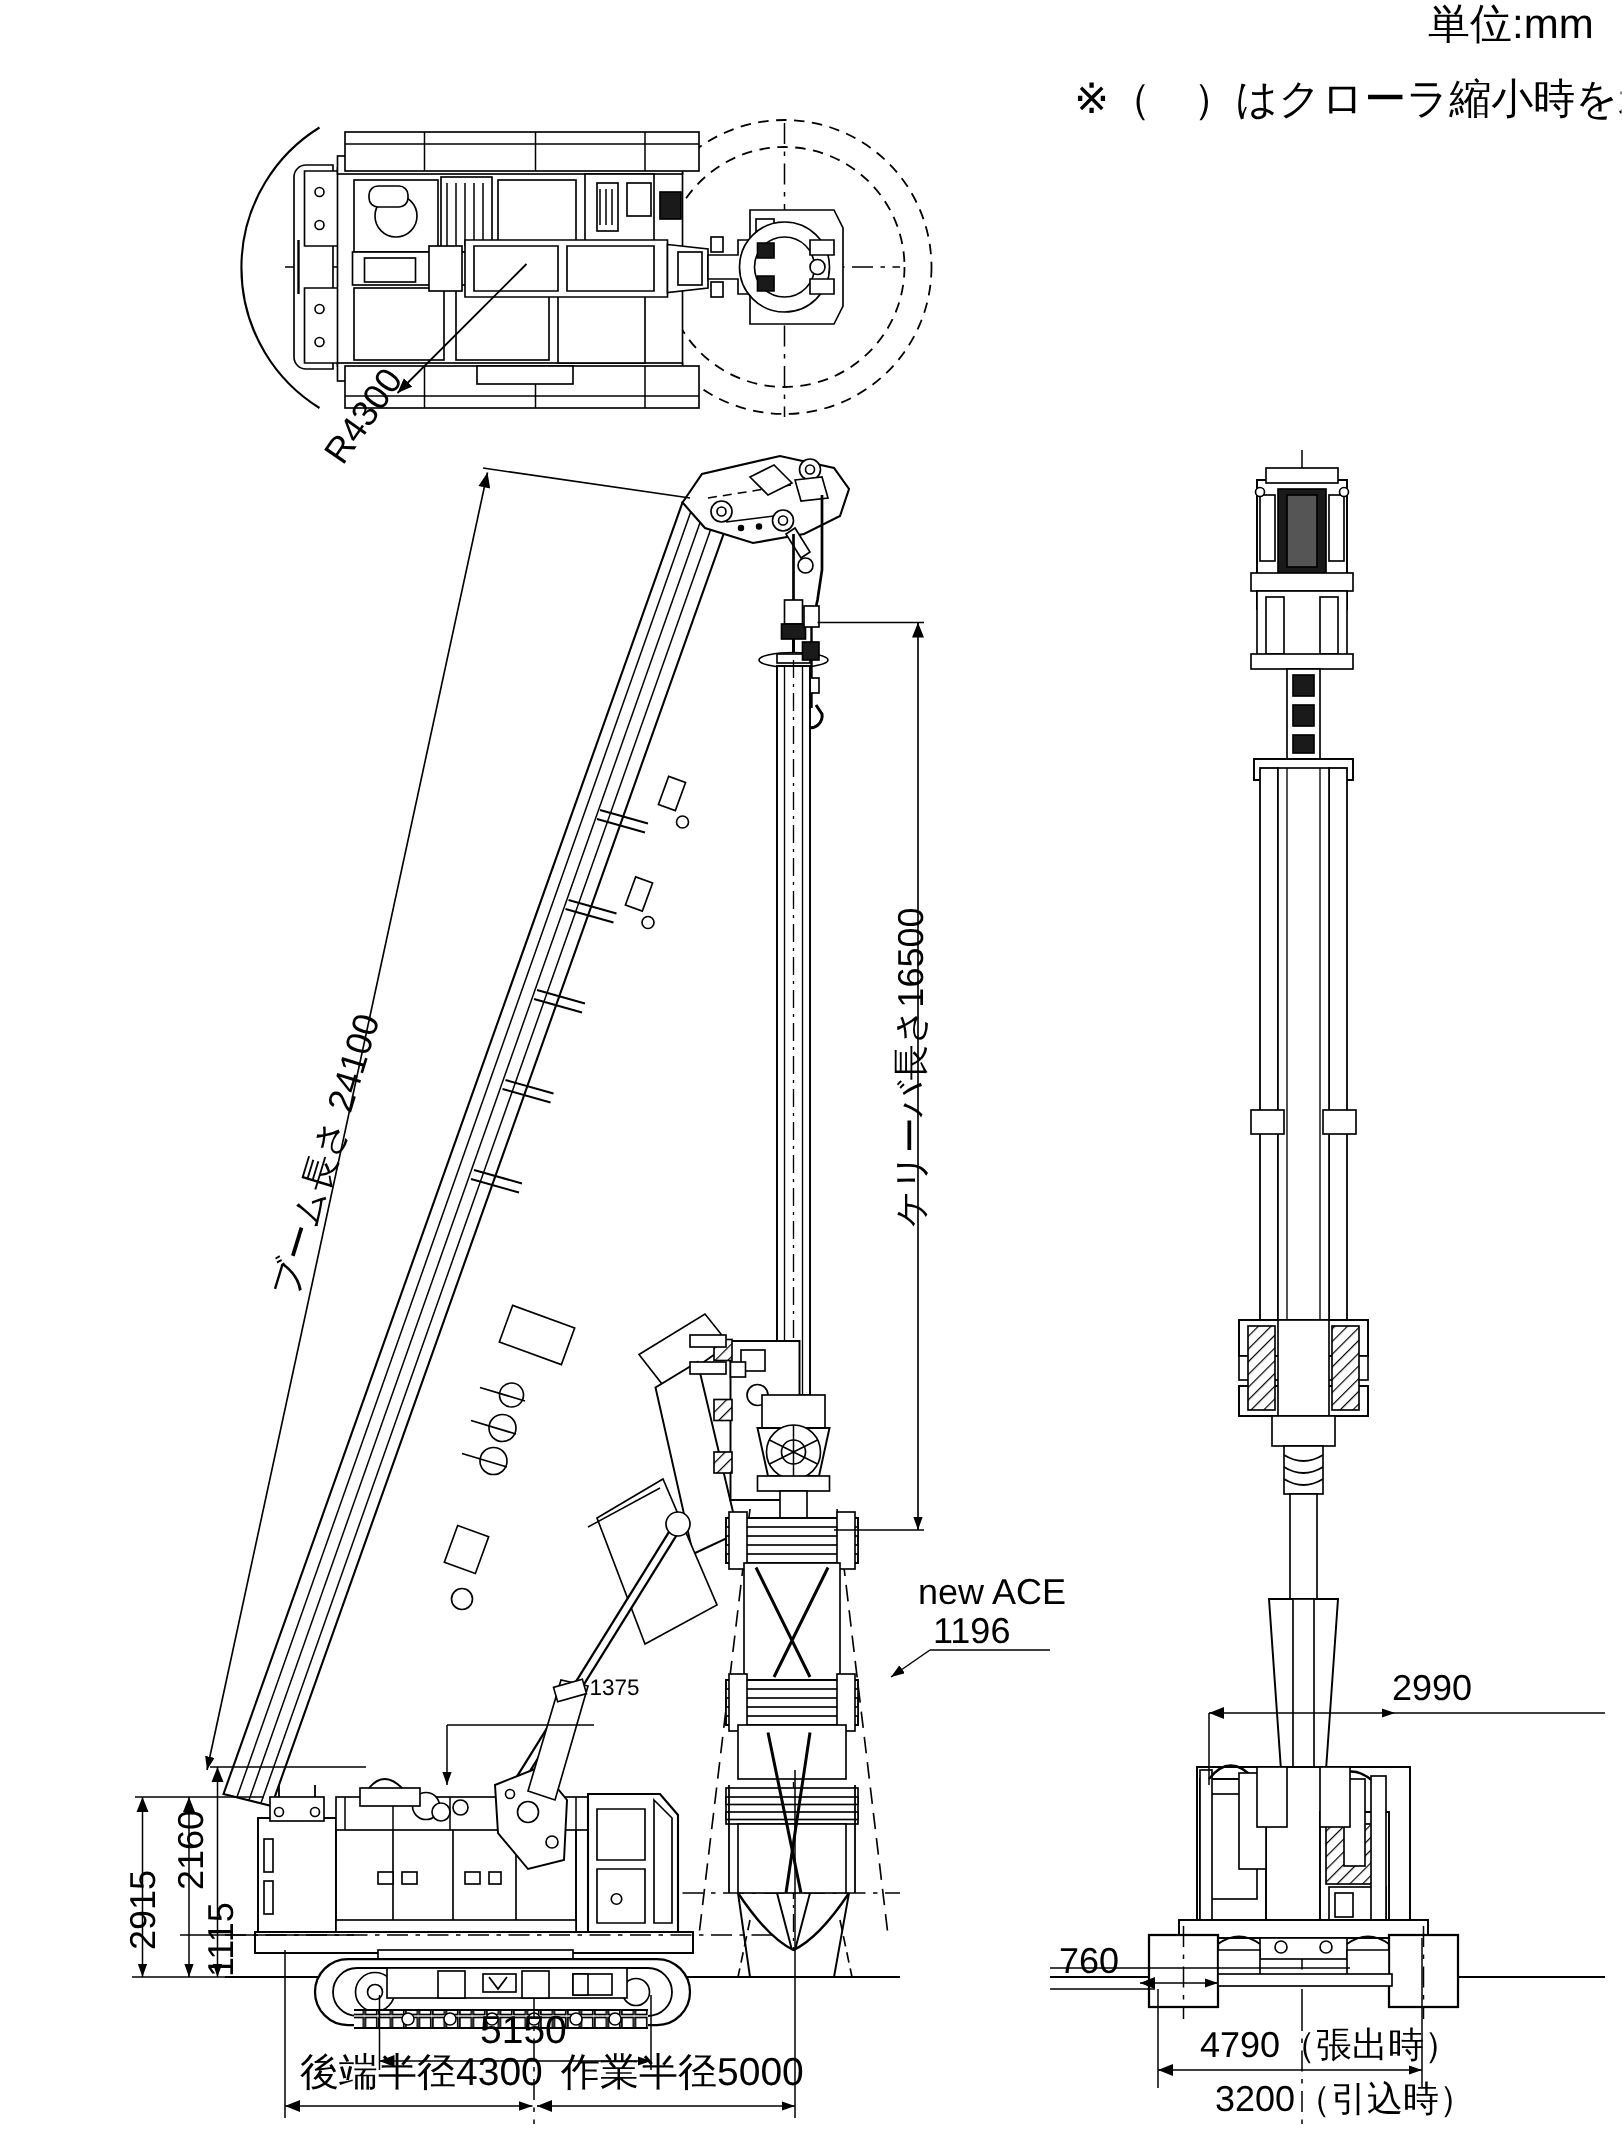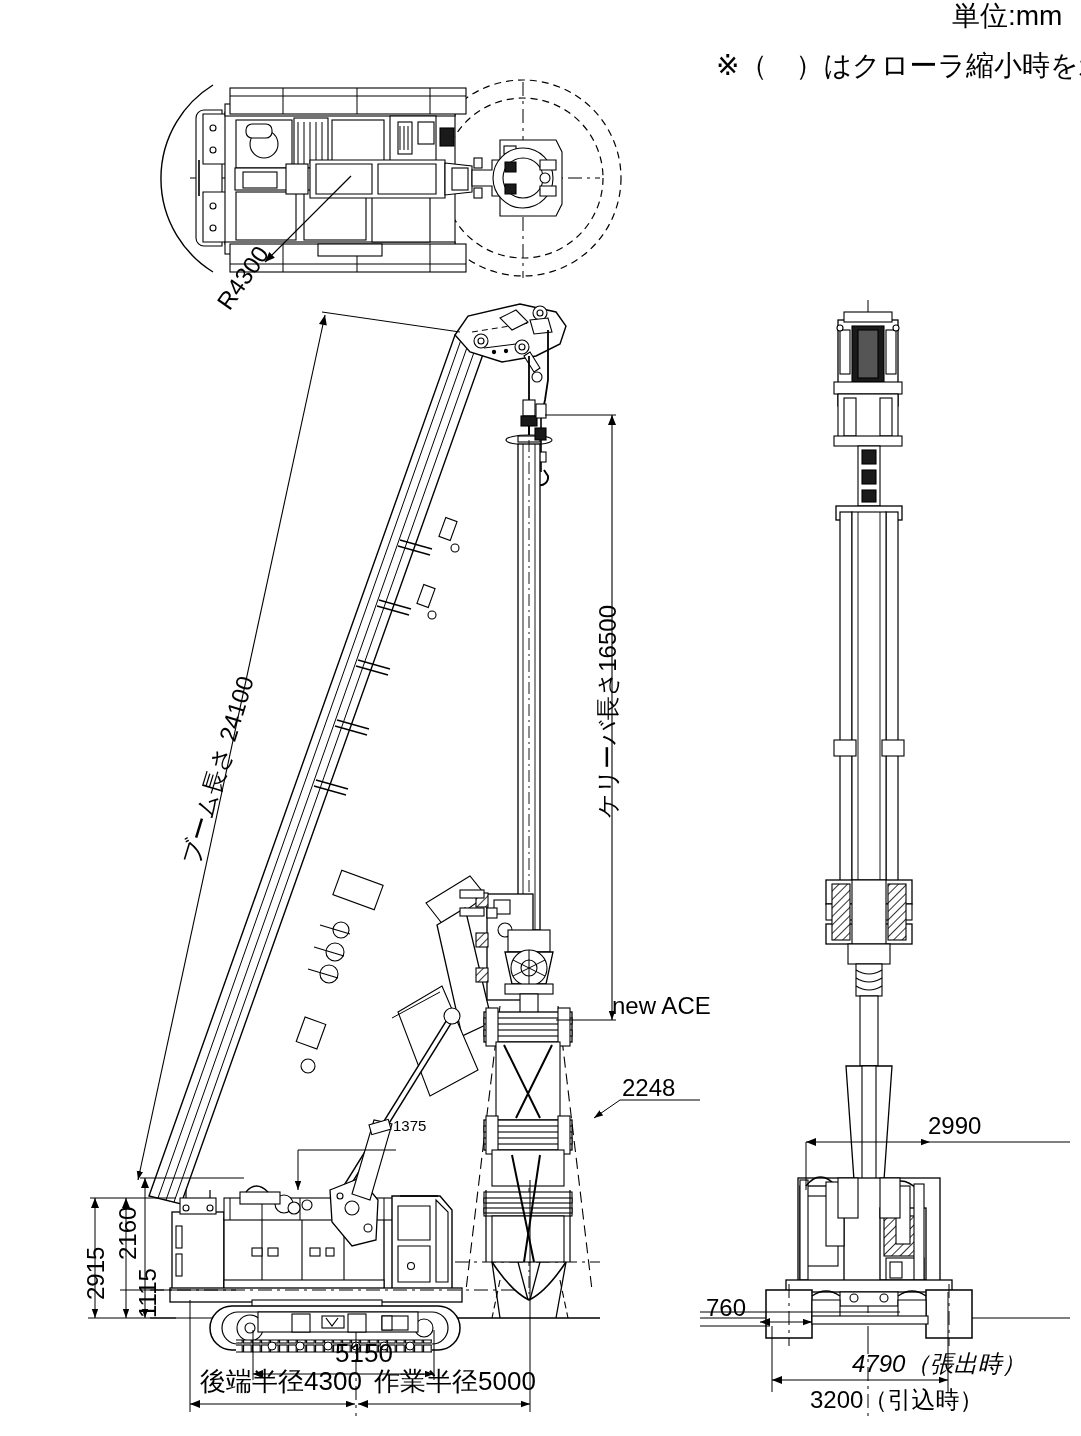--- a/index.html
+++ b/index.html
@@ -513,30 +513,30 @@
 </svg>
 
 <div class="txt t28" style="left:952px;top:2px;">単位:mm</div>
 <div class="txt t28" style="left:716px;top:52px;">※（　）はクローラ縮小時を示す</div>
 
 <div class="txt t24 rotR" style="left:213px;top:300px;">R4300</div>
 
 <div class="txt t24 rotB" style="left:178px;top:860px;">ブーム長さ 24100</div>
 <div class="txt t24 rot90" style="left:596px;top:818px;">ケリーバ長さ16500</div>
 
-<div class="txt t24" style="left:612px;top:994px;text-align:center;">new ACE</div>
-<div class="txt t24" style="left:622px;top:1076px;">2248</div>
+<div class="txt t24" style="left:612px;top:1050px;text-align:center;">new ACE</div>
+<div class="txt t24" style="left:622px;top:1076px;">1196</div>
 <div class="txt t23" style="left:393px;top:1118px;">1375</div>
 
 <div class="txt t24 rot90" style="left:84px;top:1300px;">2915</div>
 <div class="txt t24 rot90" style="left:116px;top:1260px;">2160</div>
 <div class="txt t24 rot90" style="left:136px;top:1318px;">1115</div>
 
-<div class="txt t26" style="left:335px;top:1340px;text-align:right;">5150</div>
+<div class="txt t26" style="left:320px;top:1340px;text-align:right;">5150</div>
 <div class="txt t26" style="left:200px;top:1368px;">後端半径4300</div>
 <div class="txt t26" style="left:374px;top:1368px;">作業半径5000</div>
 
 <div class="txt t24" style="left:928px;top:1114px;text-align:right;">2990</div>
 <div class="txt t24" style="left:706px;top:1296px;">760</div>
-<div class="txt t24" style="left:852px;top:1352px;font-style:italic;">4790（張出時）</div>
+<div class="txt t24" style="left:800px;top:1352px;">4790（張出時）</div>
 <div class="txt t24" style="left:810px;top:1388px;text-align:right;">3200（引込時）</div>
 
 </div>
 
 </body></html>

